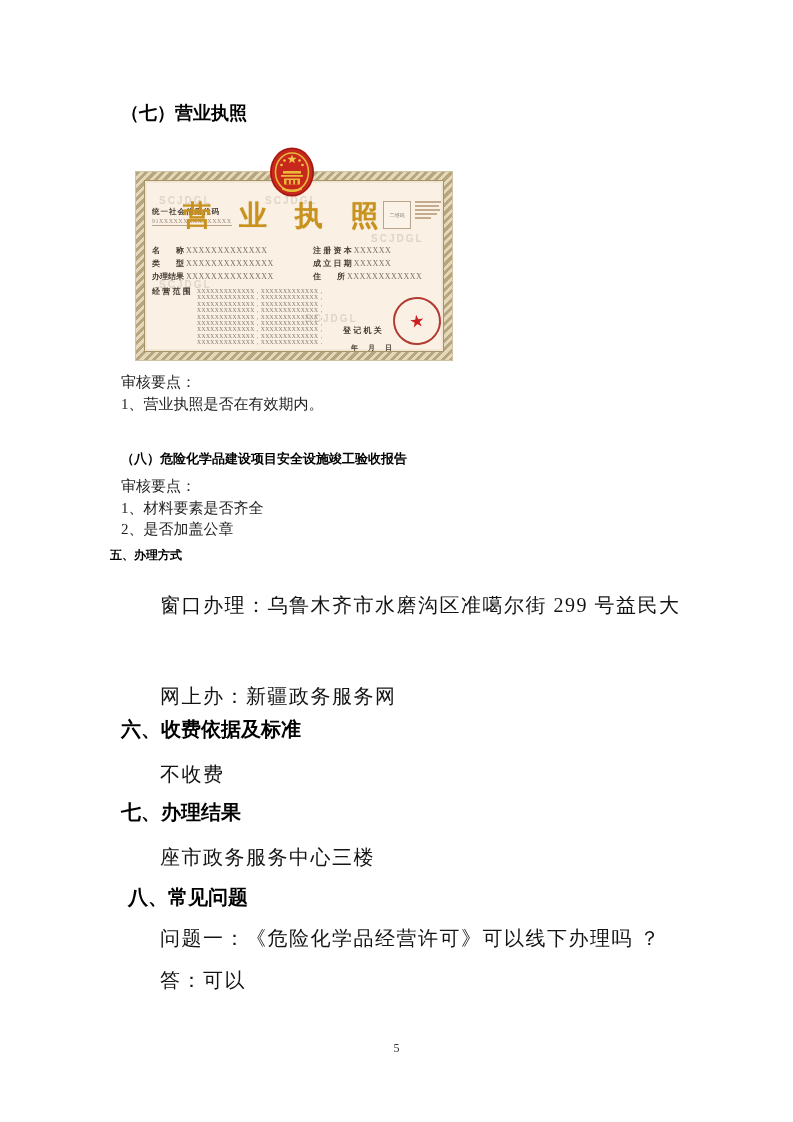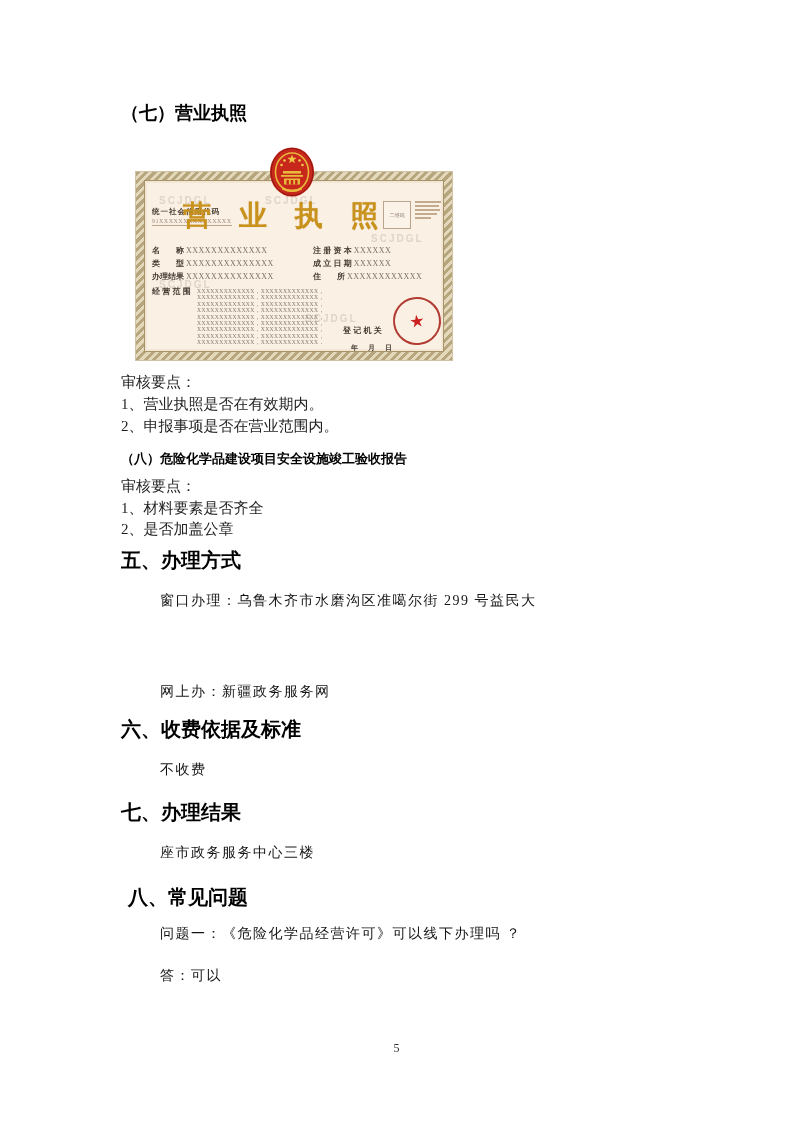--- a/index.html
+++ b/index.html
@@ -7,21 +7,21 @@
     position:relative;
     width:793px;height:1122px;
     background:#ffffff;
     font-family:"Liberation Serif",serif;
     color:#1c1c1c;
     overflow:hidden;
   }
   .abs{position:absolute;white-space:nowrap;}
   .h-black{font-family:"Liberation Sans",sans-serif;font-weight:700;color:#000;}
   .body-sm{font-size:15px;color:#1e1e1e;}
-  .body-lg{font-size:14px;letter-spacing:1.5px;color:#141414;}
+  .body-lg{font-size:20px;letter-spacing:1.5px;color:#141414;}
   .pageno{font-size:12px;color:#333;text-align:center;width:100%;}
 
   
   .figure{position:absolute;left:121px;top:139px;width:337px;height:228px;background:#fff;}
   .cert{
     position:absolute;left:15px;top:33px;width:316px;height:188px;
     background:
       repeating-linear-gradient(135deg,#b7a57d 0 3px,#e3d8ba 3px 6px);
     box-shadow:0 0 0 1px #cfc3a2;
   }
@@ -164,29 +164,28 @@
       <rect x="15" y="31.5" width="16" height="6" fill="#e9b93c"></rect>
       <rect x="17.5" y="33" width="2.4" height="4.5" fill="#c8281c"></rect>
       <rect x="21.8" y="33" width="2.4" height="4.5" fill="#c8281c"></rect>
       <rect x="26.1" y="33" width="2.4" height="4.5" fill="#c8281c"></rect>
       <path d="M13 40 Q23 45 33 40 L33 42.5 Q23 47.5 13 42.5 Z" fill="#e9b93c"></path>
     </svg>
   </div>
 
   <div class="abs body-sm" style="left:121px;top:373px;">审核要点：</div>
   <div class="abs body-sm" style="left:121px;top:395px;">1、营业执照是否在有效期内。</div>
-  <div class="abs body-sm" style="left:121px;top:417px;">2、申报事项是否在营业范围内。</div>
 
   <div class="abs h-black" style="left:121px;top:450px;font-size:13px;">（八）危险化学品建设项目安全设施竣工验收报告</div>
 
   <div class="abs body-sm" style="left:121px;top:477px;">审核要点：</div>
   <div class="abs body-sm" style="left:121px;top:499px;">1、材料要素是否齐全</div>
   <div class="abs body-sm" style="left:121px;top:520px;">2、是否加盖公章</div>
 
-  <div class="abs h-black" style="left:121px;top:547px;font-size:20px;">五、办理方式</div>
+  <div class="abs h-black" style="left:110px;top:547px;font-size:12px;">五、办理方式</div>
 
   <div class="abs body-lg" style="left:160px;top:592px;">窗口办理：乌鲁木齐市水磨沟区准噶尔街 299 号益民大</div>
   <div class="abs h-black" style="left:121px;top:716px;font-size:20px;">六、收费依据及标准</div>
 
   <div class="abs body-lg" style="left:160px;top:683px;">网上办：新疆政务服务网</div>
   <div class="abs body-lg" style="left:160px;top:761px;">不收费</div>
 
   <div class="abs h-black" style="left:121px;top:799px;font-size:20px;">七、办理结果</div>
   <div class="abs body-lg" style="left:160px;top:844px;">座市政务服务中心三楼</div>
 

